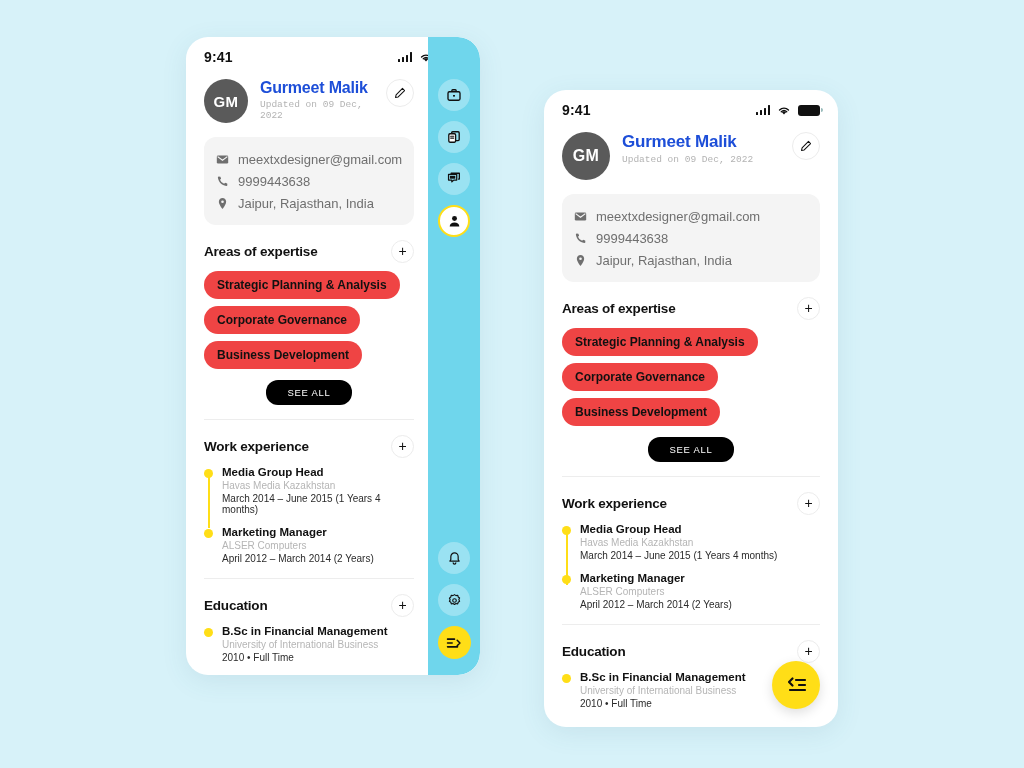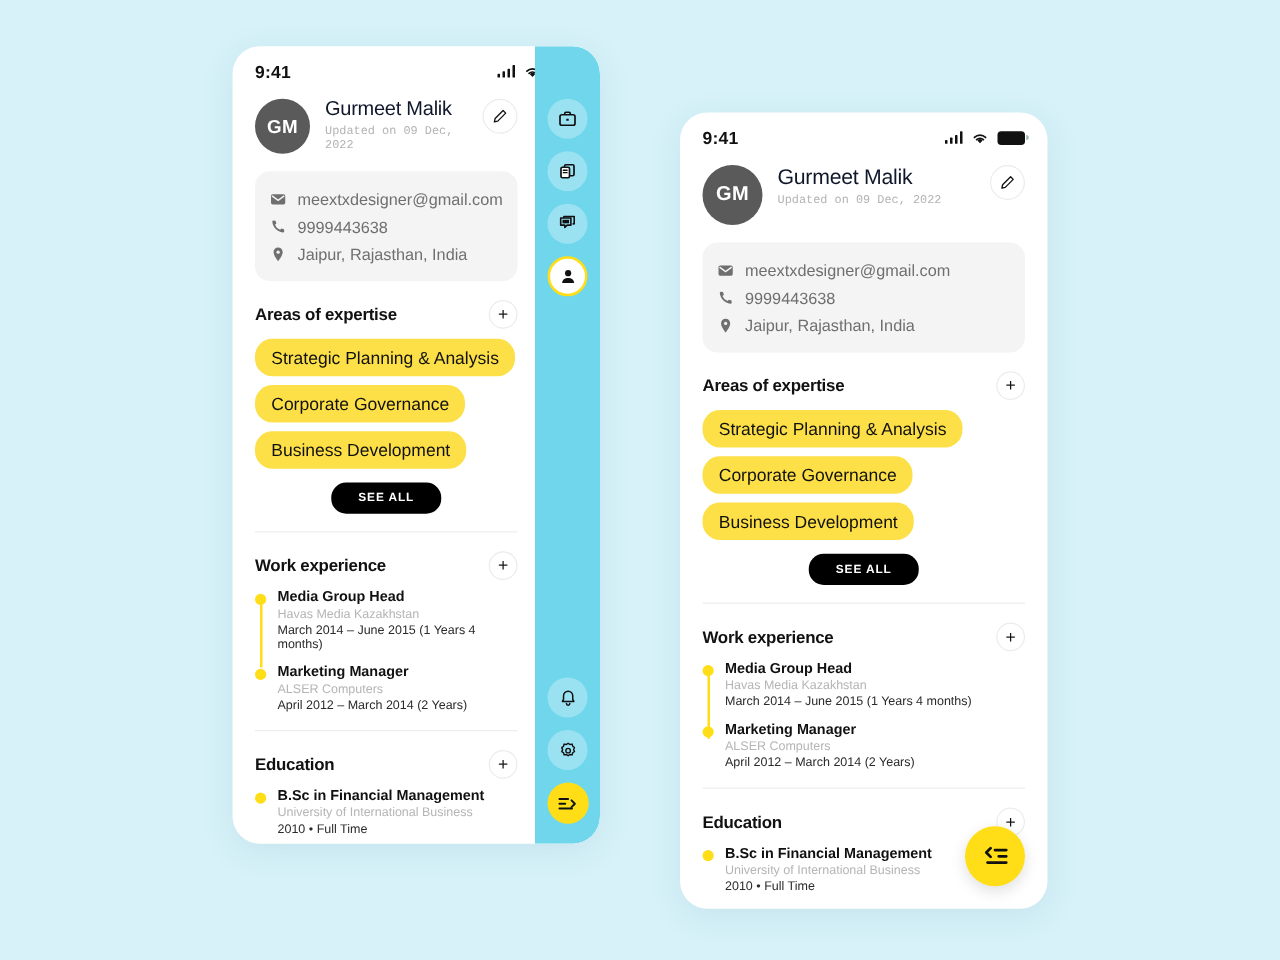--- a/index.html
+++ b/index.html
@@ -49,21 +49,21 @@
 
   .profile-row { display: flex; align-items: flex-start; gap: 12px; padding: 10px 0 2px 0; }
   .avatar {
     width: 44px; height: 44px; border-radius: 50%;
     background: #5a5a5a; color: #fff;
     display: flex; align-items: center; justify-content: center;
     font-size: 15px; font-weight: bold; letter-spacing: .3px; flex: 0 0 auto;
   }
   .phone-right .avatar { width: 48px; height: 48px; font-size: 16px; }
   .profile-text { flex: 1 1 auto; min-width: 0; }
-  .profile-name { font-size: 16px; font-weight: normal; color: #0f172a; letter-spacing: -.2px; }
+  .profile-name { font-size: 16px; font-weight: bold; color: #1d4ed8; letter-spacing: -.2px; }
   .phone-right .profile-name { font-size: 17px; }
   .profile-sub { font-size: 9.5px; color: #b3b3b3; margin-top: 2px; font-family: Liberation Mono, monospace; }
   .edit-btn {
     width: 28px; height: 28px; border-radius: 50%;
     border: 1px solid #ececec; background: #fff;
     display: flex; align-items: center; justify-content: center; flex: 0 0 auto;
   }
 
   .contact-card {
     background: #f4f4f4; border-radius: 12px;
@@ -79,29 +79,29 @@
   }
   .section-title { font-size: 13.5px; font-weight: bold; color: #111; letter-spacing: -.2px; }
   .add-btn {
     width: 23px; height: 23px; border-radius: 50%;
     border: 1px solid #ececec; background: #fff;
     display: flex; align-items: center; justify-content: center;
     font-size: 14px; color: #111; line-height: 1; padding-bottom: 2px;
   }
 
   .chip {
-    display: inline-block; background: #fde047; border-radius: 14px;
-    padding: 7px 13px; font-size: 14px; font-weight: normal; color: #111;
+    display: inline-block; background: #ef4444; border-radius: 14px;
+    padding: 7px 13px; font-size: 12px; font-weight: bold; color: #111;
     margin-bottom: 7px;
   }
   .chip-wrap > div { display: block; }
   .see-all-wrap { display: flex; justify-content: center; margin-top: 4px; }
   .see-all {
     background: #000; color: #fff; border: 0; border-radius: 12px;
-    font-size: 9.5px; font-weight: bold; letter-spacing: .7px;
+    font-size: 9.5px; font-weight: normal; letter-spacing: .7px;
     padding: 7px 22px;
   }
 
   .divider { height: 1px; background: #ededed; margin: 14px 0 0 0; }
 
   .timeline { position: relative; padding-left: 18px; }
   .tl-line {
     position: absolute; left: 3.5px; width: 2px; background: #ffde17;
   }
   .entry { position: relative; margin-bottom: 11px; }

